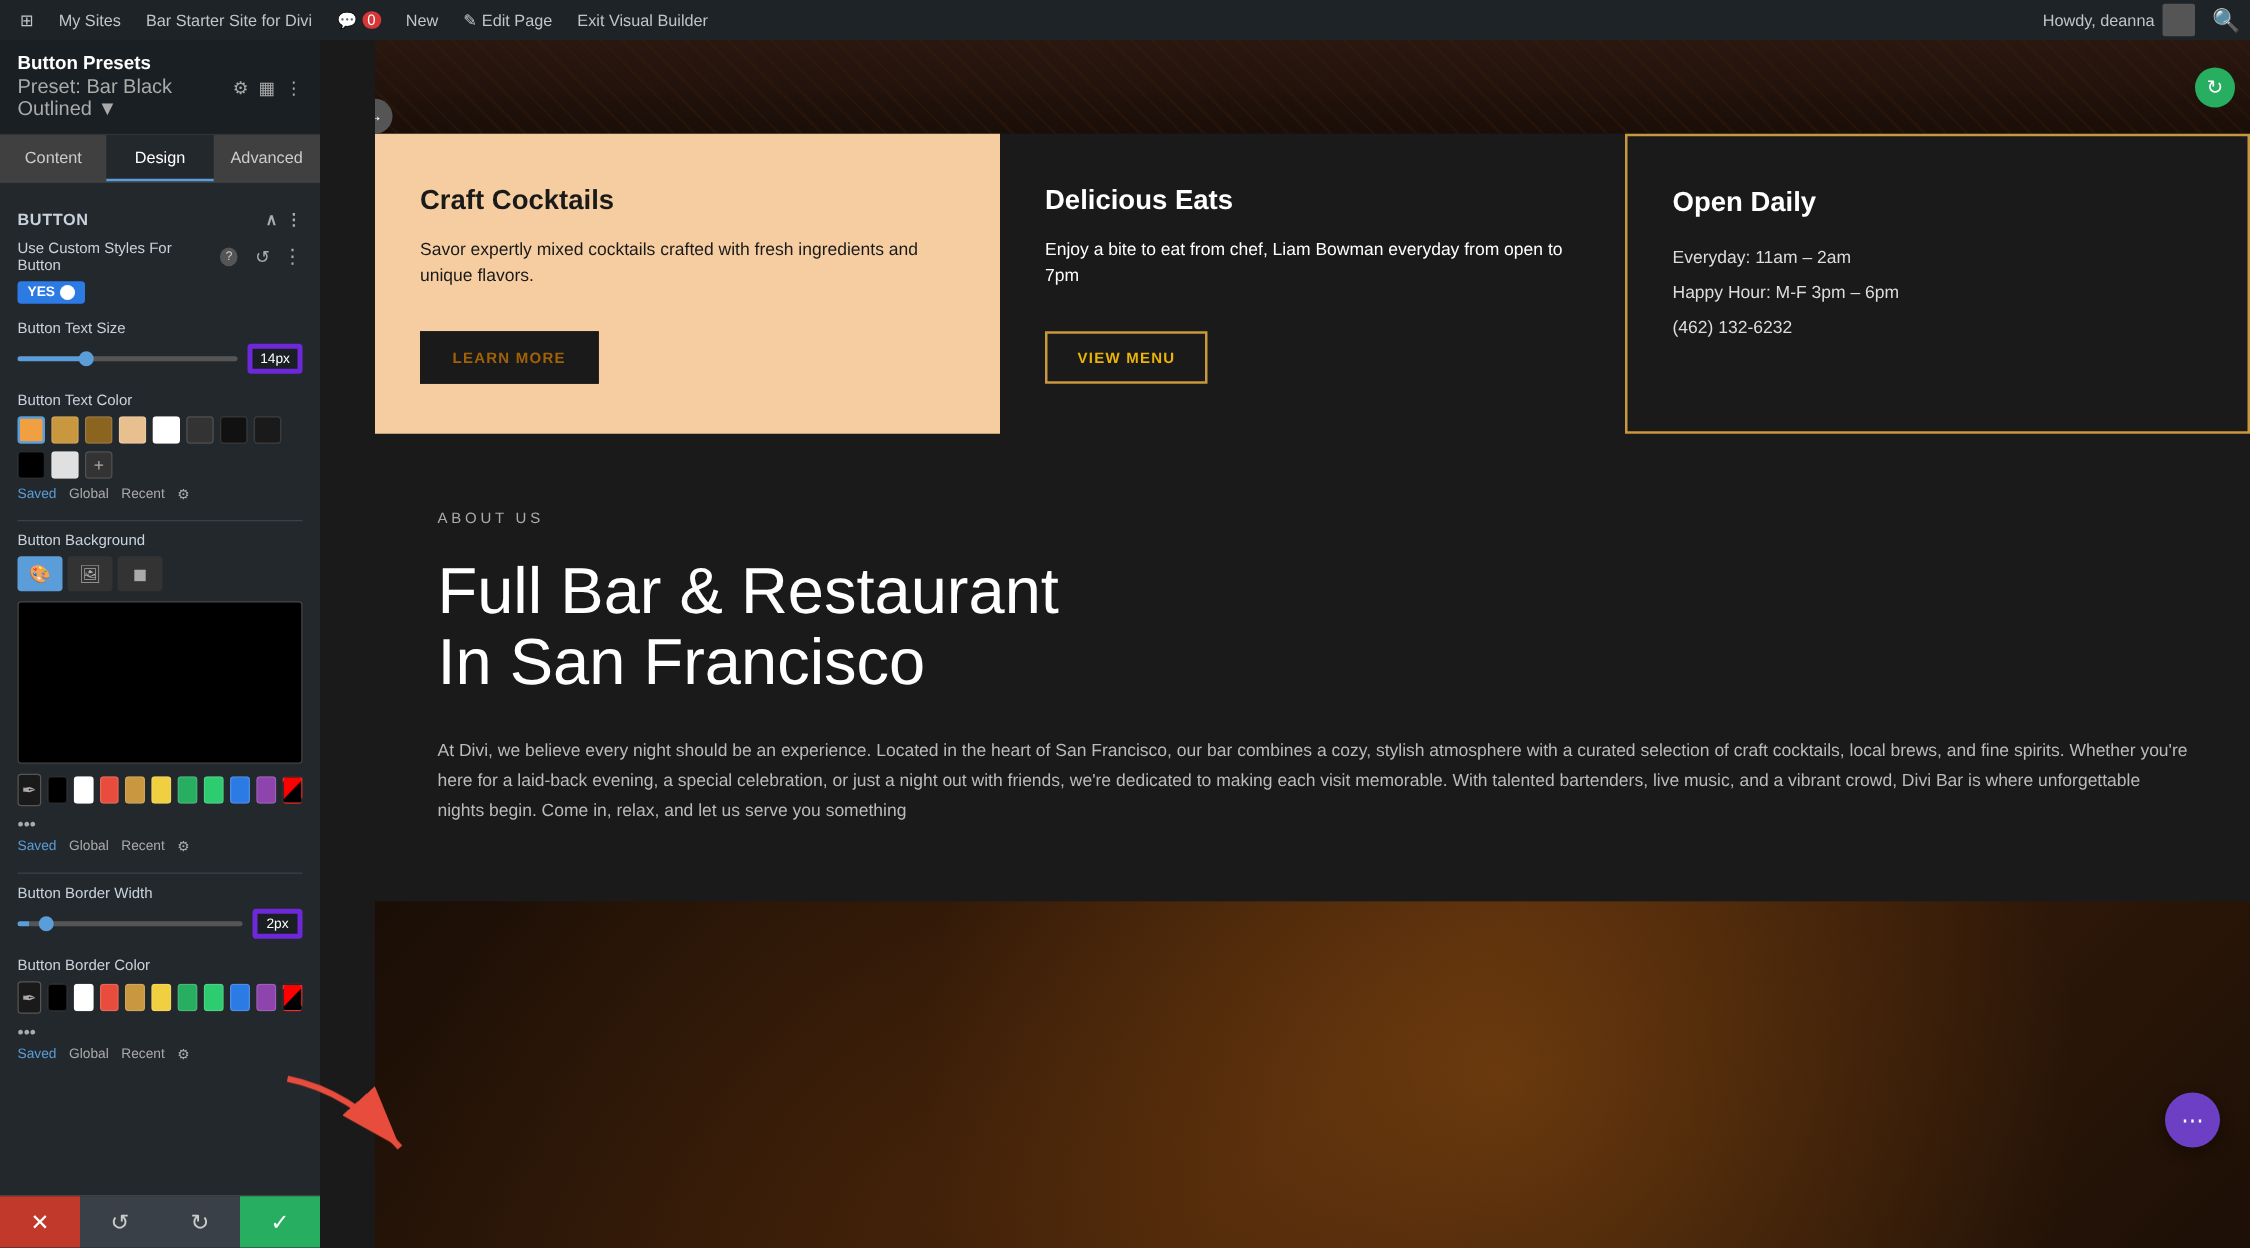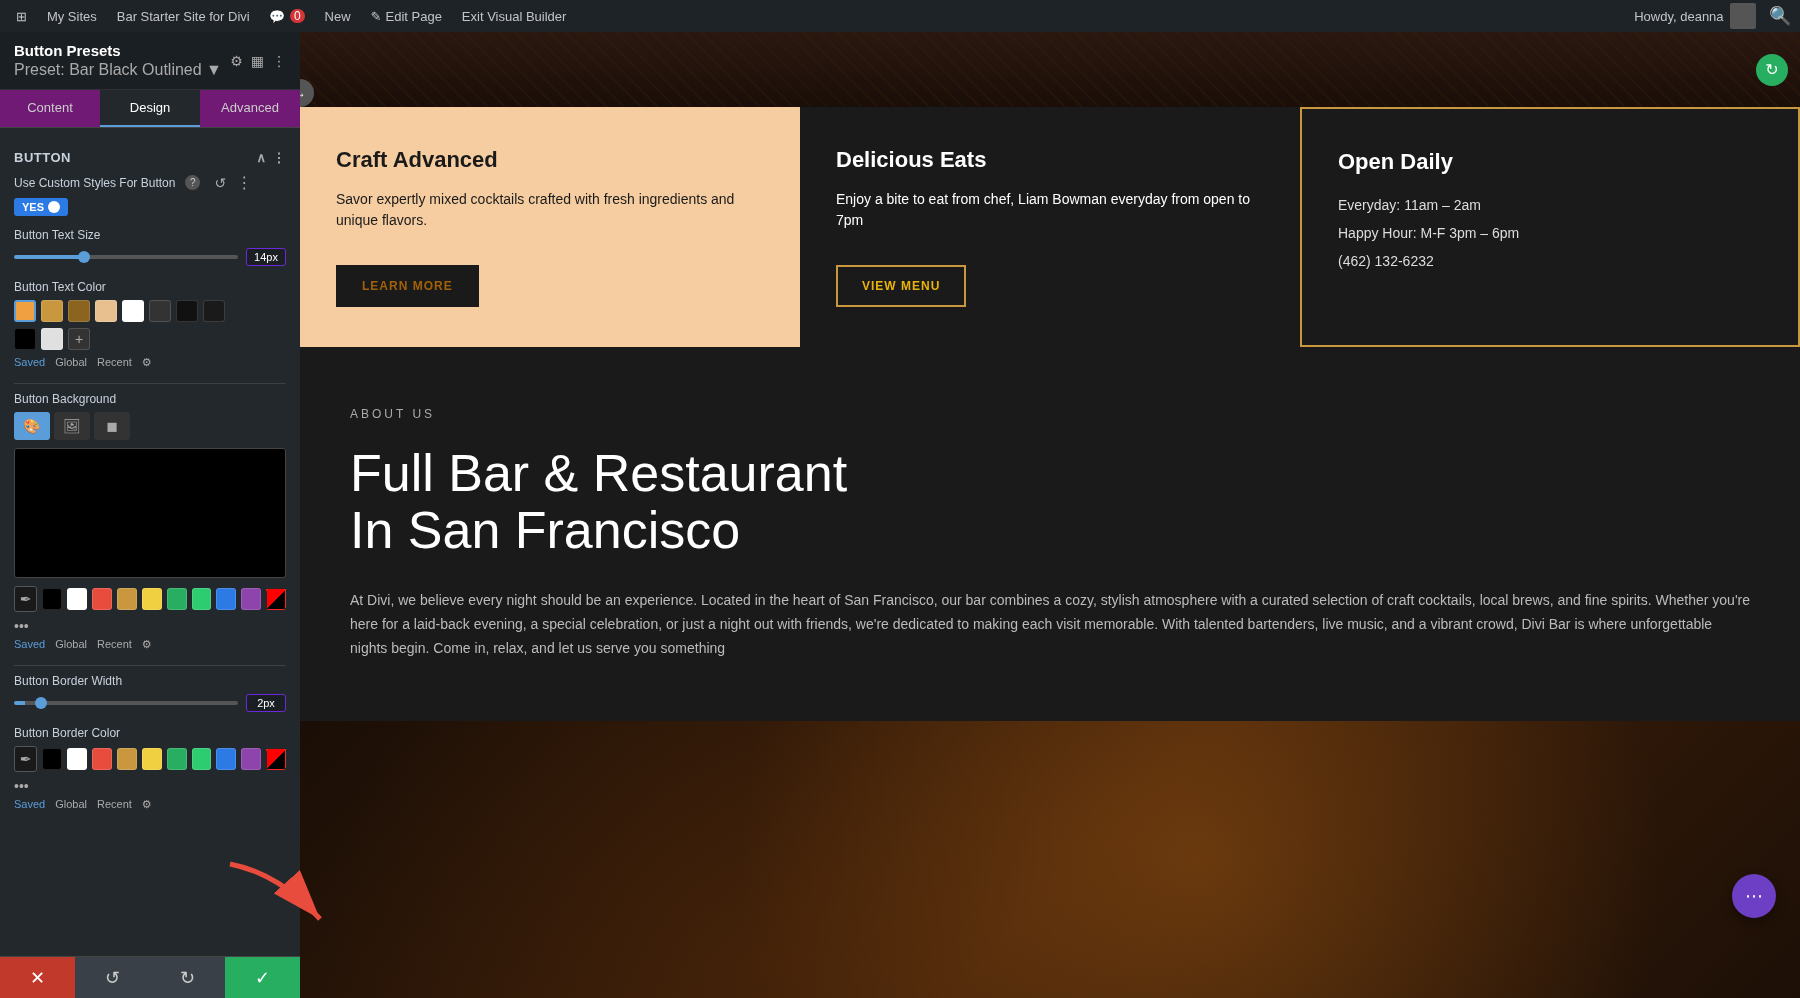--- a/index.html
+++ b/index.html
@@ -22,38 +22,38 @@
     }
     .avatar-circle {
       width: 26px; height: 26px; border-radius: 2px;
       background: #555; display: inline-block;
     }
     .search-icon-wp { color: #c3c4c7; cursor: pointer; font-size: 18px; margin-left: 8px; }
     .comment-count { font-size: 12px; background: #d63638; border-radius: 8px; padding: 0 4px; color: #fff; }
 
     
     .left-panel {
-      position: fixed; top: 32px; left: 0; width: 300px; bottom: 0;
+      position: fixed; top: 32px; left: 0; width: 256px; bottom: 0;
       background: #23282d; display: flex; flex-direction: column;
       z-index: 100;
     }
     .panel-header {
       background: #1a1f23; padding: 10px 14px; display: flex;
       align-items: center; justify-content: space-between;
       border-bottom: 1px solid #333;
     }
     .panel-title { font-size: 15px; font-weight: 600; color: #fff; }
     .panel-subtitle { font-size: 16px; color: #aaa; margin-top: 2px; }
     .panel-header-icons { display: flex; gap: 8px; align-items: center; }
     .panel-icon { color: #aaa; cursor: pointer; font-size: 14px; }
 
     
     .panel-tabs {
       display: flex; border-bottom: 1px solid #444;
-      background: #701a75;
+      background: #404040;
     }
     .panel-tab {
       flex: 1; text-align: center; padding: 10px 6px;
       font-size: 13px; cursor: pointer; color: #ccc;
       border-bottom: 2px solid transparent;
     }
     .panel-tab.active {
       color: #fff; border-bottom: 2px solid #5b9dd9;
       background: #23282d;
     }
@@ -116,21 +116,21 @@
       flex: 1; -webkit-appearance: none;
       height: 4px; border-radius: 2px;
       background: linear-gradient(to right, #5b9dd9 30%, #555 30%);
       cursor: pointer; outline: none;
     }
     .slider-input::-webkit-slider-thumb {
       -webkit-appearance: none; width: 12px; height: 12px;
       border-radius: 50%; background: #5b9dd9; cursor: pointer;
     }
     .slider-value {
-      background: #1a1f23; border: 1px solid #6d28d9; border-radius: 3px;
+      background: #1a1f23; border: 4px solid #6d28d9; border-radius: 3px;
       color: #fff; font-size: 11px; padding: 2px 6px; min-width: 40px;
       text-align: center;
     }
 
     
     .color-swatches {
       display: flex; flex-wrap: wrap; gap: 5px; margin-bottom: 6px;
     }
     .swatch {
       width: 22px; height: 22px; border-radius: 3px;
@@ -519,21 +519,21 @@
   </div>
 
   <div style="position:relative; height:0;">
     <div class="resize-handle" style="position:absolute; left:-14px; top:-14px;">↔</div>
   </div>
 
   <div class="cards-section">
 
     <div class="card card-orange">
       <div>
-        <h2>Craft Advanced</h2>
+        <h2>Craft Cocktails</h2>
         <p>Savor expertly mixed cocktails crafted with fresh ingredients and unique flavors.</p>
       </div>
       <button class="card-btn-dark">LEARN MORE</button>
     </div>
 
     <div class="card card-dark">
       <div>
         <h2>Delicious Eats</h2>
         <p>Enjoy a bite to eat from chef, Liam Bowman everyday from open to 7pm</p>
       </div>

